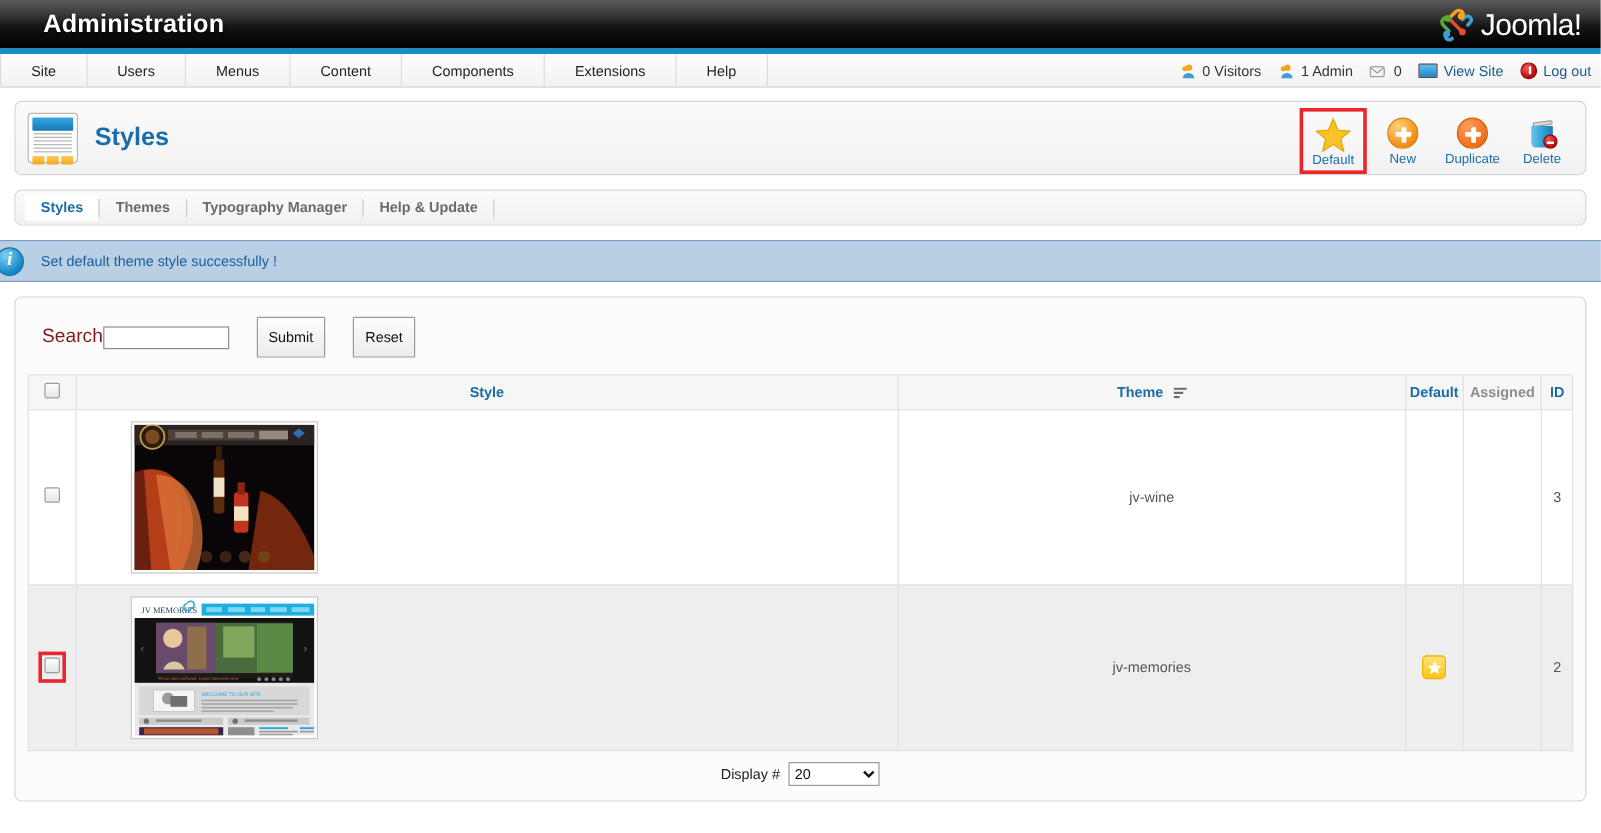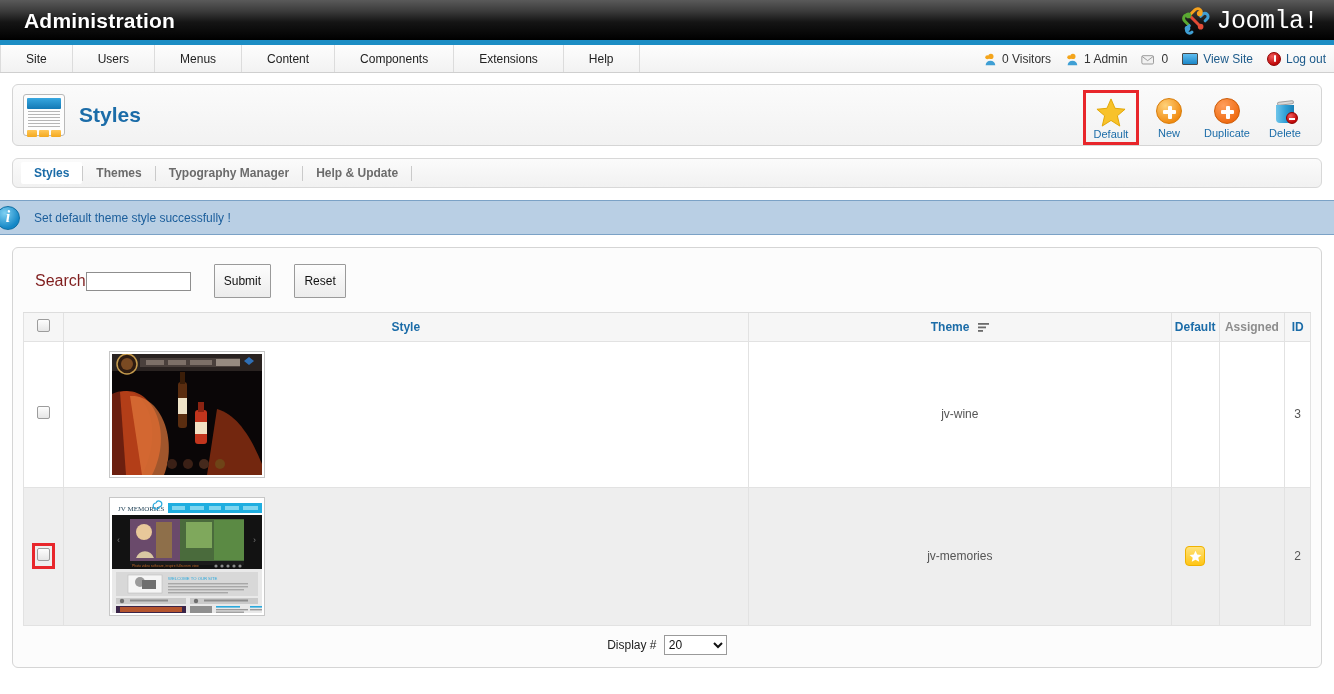--- a/index.html
+++ b/index.html
@@ -15,37 +15,36 @@
 
   
   .topbar {
     position: relative;
     height: 45px;
     background: linear-gradient(to bottom, #5a5a5a 0%, #3b3b3b 28%, #151515 55%, #000000 100%);
     border-bottom: 5px solid #1c8dc4;
   }
   .topbar-title {
     position: absolute;
-    left: 24px; top: 9px;
+    left: 36px; top: 9px;
     color: #ffffff;
     font-size: 21px;
     font-weight: bold;
     letter-spacing: .2px;
     text-shadow: 0 1px 2px rgba(0,0,0,.8);
   }
   .joomla-logo {
     position: absolute;
     right: 16px; top: 6px;
     display: flex; align-items: center; gap: 6px;
   }
   .joomla-word {
     color: #ffffff;
     font-size: 25px;
     letter-spacing: -0.5px;
-    font-family: Liberation Mono, monospace;
   }
   .joomla-mark { width: 30px; height: 30px; }
 
   
   .menubar {
     position: relative;
     height: 28px;
     background: linear-gradient(to bottom,#fdfdfd 0%, #f2f2f2 100%);
     border-bottom: 1px solid #cfcfcf;
     display: flex;
@@ -308,21 +307,21 @@
   }
 
   .footer-row {
     text-align: center;
     padding: 9px 0 4px;
     font-size: 12px;
     color: #222;
   }
   .display-select {
     margin-left: 4px;
-    width: 63px; height: 20px;
+    width: 76px; height: 20px;
     font-family: "Liberation Sans", sans-serif;
     font-size: 12px;
     border: 1px solid #9a9a9a;
     background: #fff;
     color: #111;
   }
 </style>
 </head>
 <body>
 

